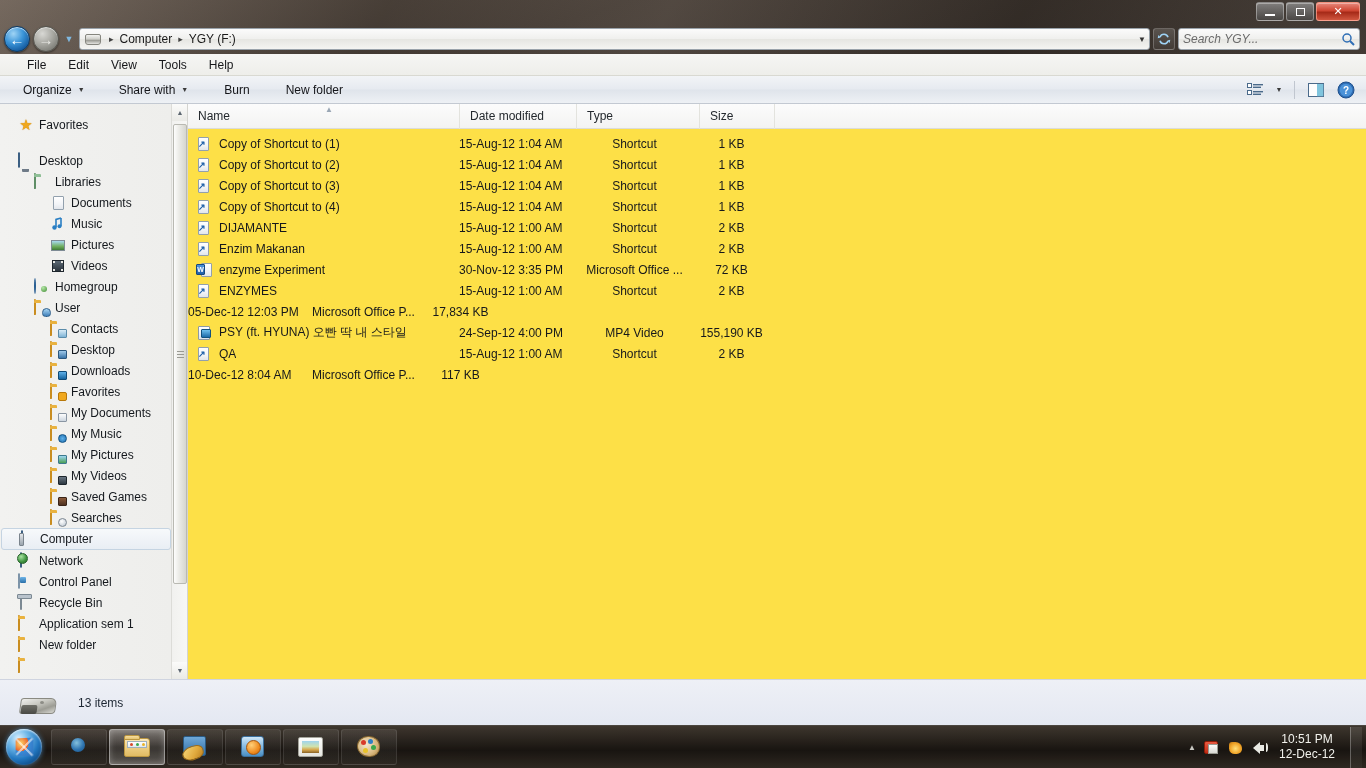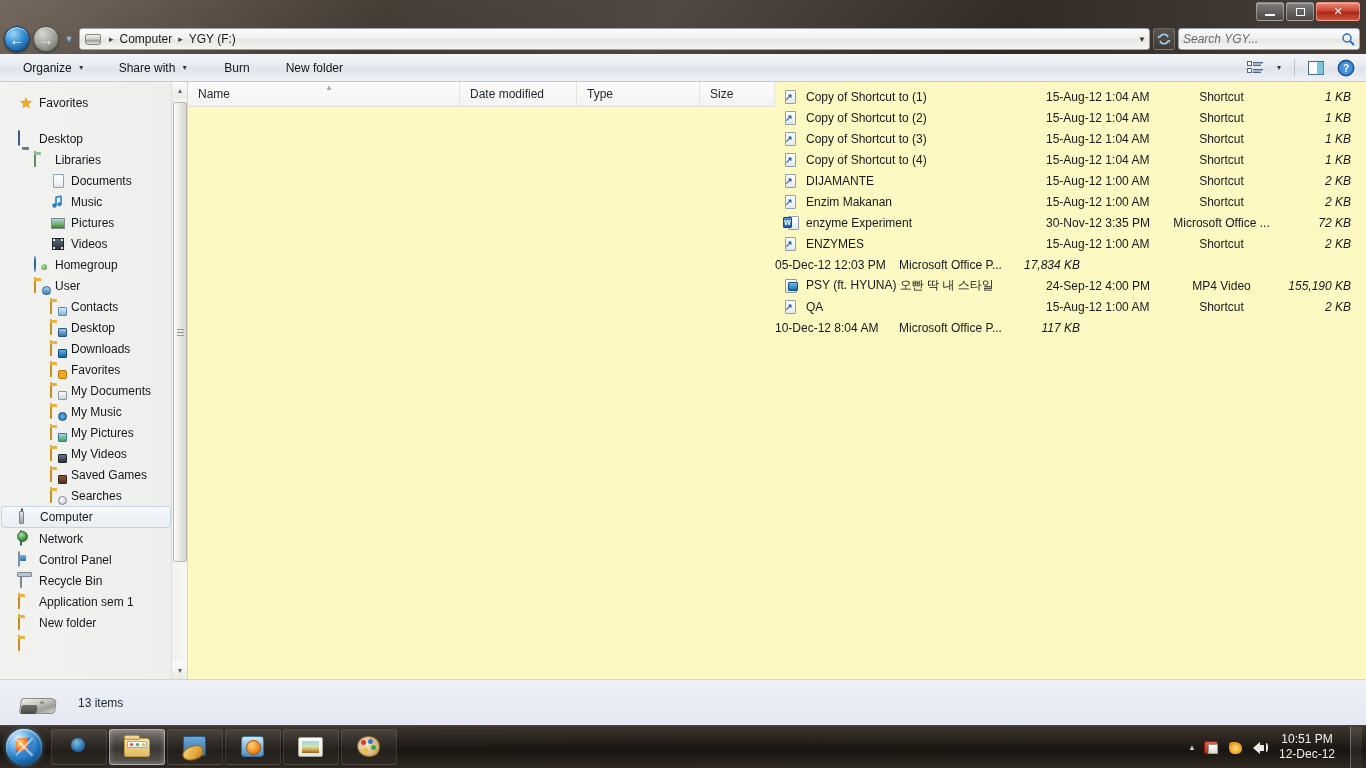--- a/index.html
+++ b/index.html
@@ -257,21 +257,21 @@
   .sb-thumb {
     position: absolute; left: 1px; top: 20px; width: 14px; height: 460px;
     background: linear-gradient(90deg, #fdfdfc 0%, #ecece8 40%, #d6d6d0 100%);
     border: 1px solid #b9b9b2; border-radius: 2px;
     display: flex; align-items: center; justify-content: center;
   }
   .sb-grip { width: 7px; }
   .sb-grip i { display:block; height:1px; background:#9a9a93; margin:2px 0; }
 
   
-  .listpane { flex: 1 1 auto; display: flex; flex-direction: row; background: #fef9c3; min-width: 0; }
+  .listpane { flex: 1 1 auto; display: flex; flex-direction: column; background: #fde047; min-width: 0; }
   .colheader {
     height: 25px; flex: 0 0 25px; display: flex; align-items: center;
     background: linear-gradient(180deg, #fcfcfc 0%, #f3f3f2 100%);
     border-bottom: 1px solid #dcdcd8; position: relative;
   }
   .col {
     font-size: 12px; color: #24292e; padding-left: 10px; height: 25px;
     display: flex; align-items: center; position: relative;
   }
   .col + .col { border-left: 1px solid #e3e3de; }
@@ -286,21 +286,21 @@
 
   .rows { flex: 1 1 auto; overflow: hidden; padding-top: 4px; }
   .row {
     height: 21px; display: flex; align-items: center;
     font-size: 12px; color: #16181b;
   }
   .r-name { width: 271px; display: flex; align-items: center; gap: 7px; padding-left: 8px; overflow: hidden; }
   .r-name .txt { overflow: hidden; text-overflow: ellipsis; white-space: nowrap; }
   .r-date { width: 117px; }
   .r-type { width: 123px; overflow: hidden; text-overflow: ellipsis; white-space: nowrap; padding-right: 6px; text-align: center; }
-  .r-size { width: 75px; text-align: right; padding-right: 10px; font-style: italic; }
+  .r-size { width: 75px; text-align: center; padding-right: 10px; }
 
   
   .fi { width: 16px; height: 16px; flex: 0 0 16px; position: relative; }
   .fi-page {
     position: absolute; left: 2px; top: 1px; width: 11px; height: 14px;
     background: linear-gradient(180deg, #ffffff 0%, #f2f4f7 60%, #e2e6eb 100%);
     border: 1px solid #92a0ad; border-radius: 1px;
   }
   .fi-shortcut-arrow {
     position: absolute; left: 2px; top: 4px; width: 8px; height: 9px;
@@ -538,20 +538,27 @@
 
     <div class="searchbox">
       <span>Search YGY...</span>
       <svg width="14" height="14" viewBox="0 0 14 14">
         <circle cx="6" cy="6" r="4" stroke="#2f6eb5" stroke-width="1.5" fill="none"></circle>
         <line x1="9" y1="9" x2="13" y2="13" stroke="#2f6eb5" stroke-width="2"></line>
       </svg>
     </div>
   </div>
 
+  <div class="menubar">
+    <div class="menuitem">File</div>
+    <div class="menuitem">Edit</div>
+    <div class="menuitem">View</div>
+    <div class="menuitem">Tools</div>
+    <div class="menuitem">Help</div>
+  </div>
 
   <div class="toolbar">
     <div class="tbitem">
       <span>Organize</span>
       <span class="caret">▼</span>
     </div>
     <div class="tbitem" style="margin-left:16px">
       <span>Share with</span>
       <span class="caret">▼</span>
     </div>

